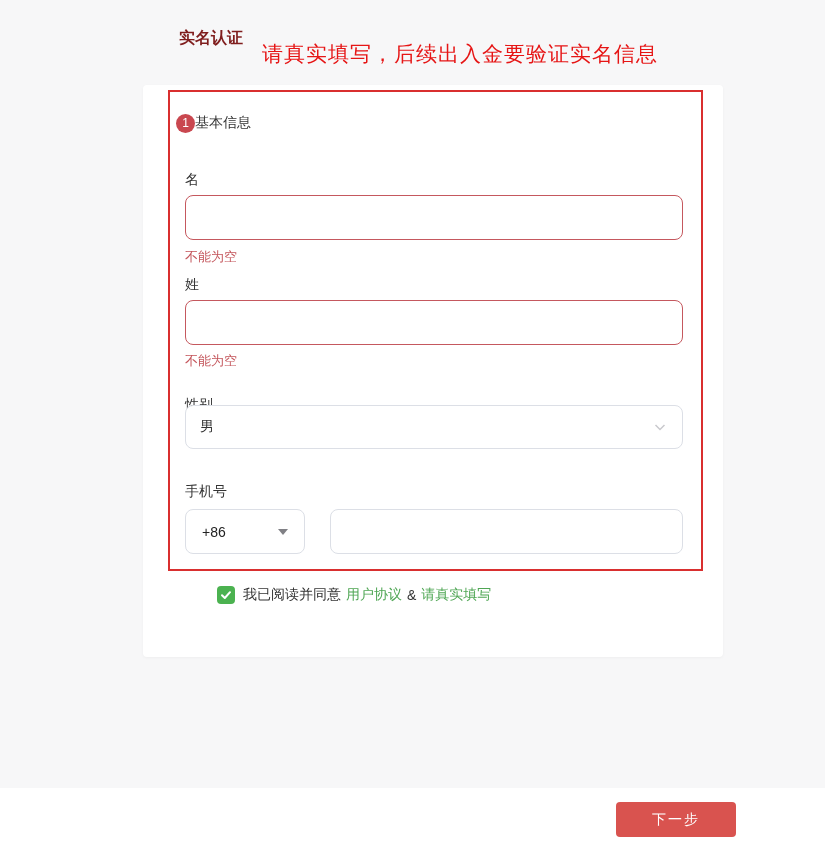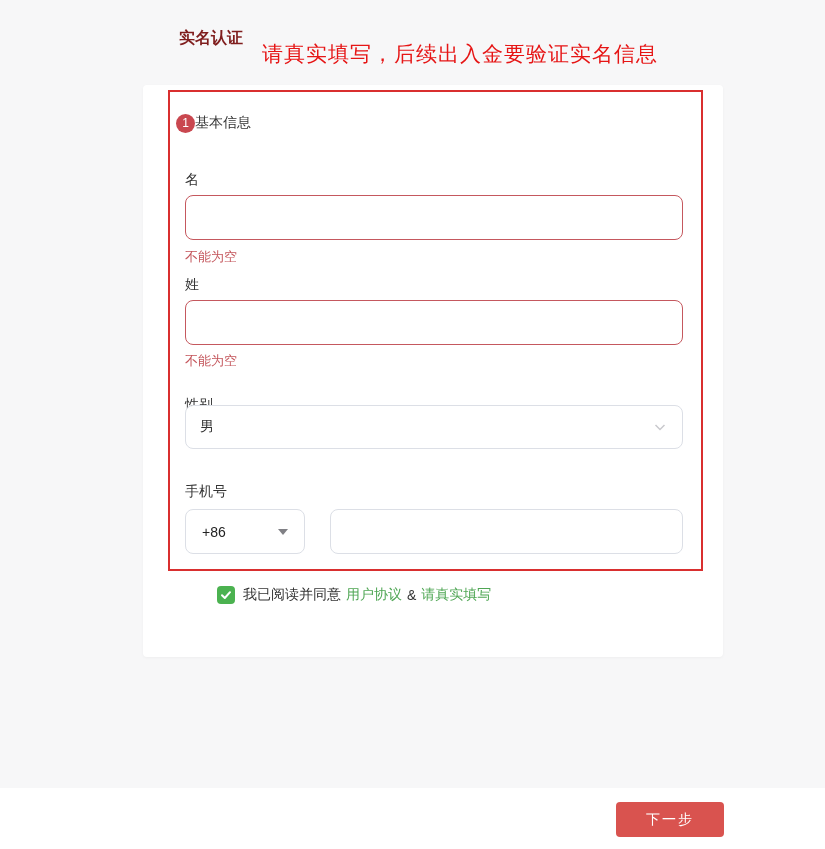--- a/index.html
+++ b/index.html
@@ -84,21 +84,21 @@
   }
   .agreement .text { color:#333; margin-right:5px; }
   .agreement a { color:#4fa654; cursor:pointer; }
   .agreement .amp { color:#333; margin:0 5px; }
   .footer-bar {
     position:absolute; left:0; top:788px; width:825px; height:61px;
     background:#ffffff;
   }
   .next-button {
     position:absolute; left:616px; top:14px;
-    width:108px; height:35px;
+    width:120px; height:35px;
     background:#d9534f; color:#ffffff;
     border:none; border-radius:4px;
     font-size:14px; font-family:inherit; cursor:pointer;
     letter-spacing:2px;
   }
 </style>
 </head>
 <body>
 
 <h1 class="page-title">实名认证</h1>

